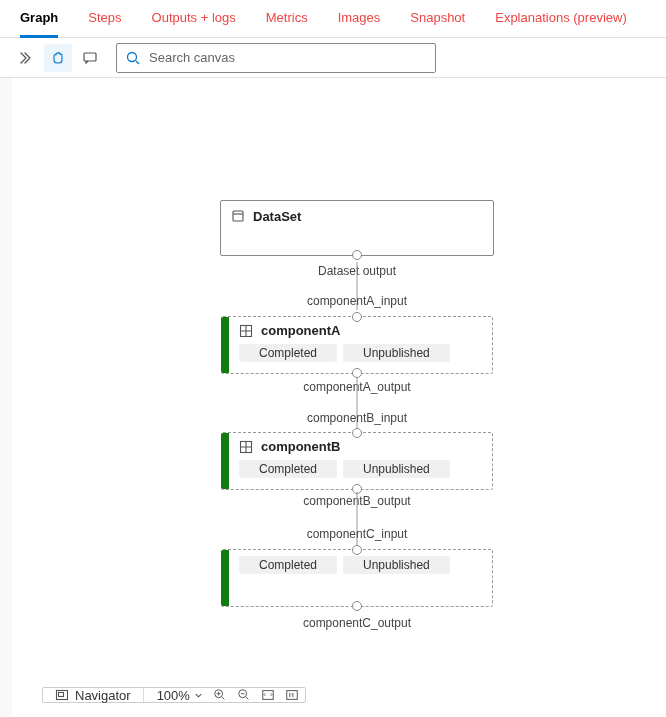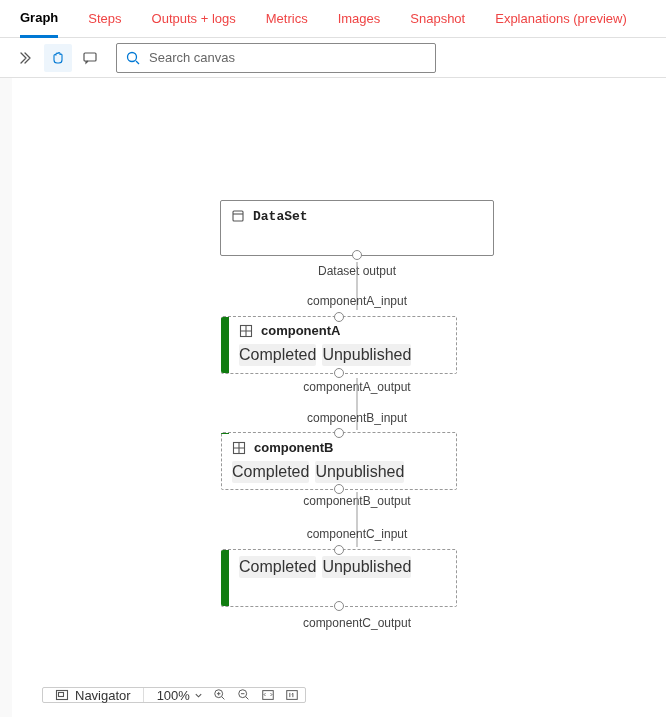--- a/index.html
+++ b/index.html
@@ -1,39 +1,39 @@
 <!DOCTYPE html>
 <html><head>
   <meta charset="utf-8">
   <style>
     * { box-sizing: border-box; margin: 0; padding: 0; font-family: "Segoe UI", -apple-system, sans-serif; }
     body { width: 666px; height: 717px; background: #f5f5f5; position: relative; overflow: hidden; }
     .whitebg { background: #fff; }
-    .tabs { display: flex; align-items: center; height: 38px; padding-left: 20px; gap: 30px; border-bottom: 1px solid #e0e0e0; background: #fff; }
+    .tabs { display: flex; height: 38px; padding-left: 20px; gap: 30px; border-bottom: 1px solid #e0e0e0; background: #fff; }
     .tab { font-size: 13px; color: #ef4444; cursor: pointer; padding-bottom: 10px; padding-top: 10px; }
     .tab.active { font-weight: 600; color: #000; border-bottom: 3px solid #0078d4; margin-bottom: -1px; }
     .toolbar { display: flex; align-items: center; height: 40px; padding-left: 12px; gap: 4px; background: #fff; border-bottom: 1px solid #e0e0e0; }
     .tb-btn { width: 28px; height: 28px; display: flex; align-items: center; justify-content: center; cursor: pointer; color: #555; }
     .tb-btn.active { background: #edf5fc; border-radius: 2px; }
     .search { margin-left: 8px; display: flex; align-items: center; width: 320px; height: 30px; border: 1px solid #888; border-radius: 2px; padding: 0 8px; }
     .search svg { flex-shrink: 0; }
     .search input { border: none; outline: none; font-size: 13px; margin-left: 8px; width: 100%; color: #333; }
     .search input::placeholder { color: #666; }
     .canvas { position: absolute; top: 78px; left: 0; right: 0; bottom: 0; background: #f9f9f9; }
     .canvas-inner { position: absolute; left: 12px; top: 0; right: 0; bottom: 0; background: #fff; }
     .node { position: absolute; background: #fff; border-radius: 2px; font-size: 13px; }
     .node.dataset { border: 1px solid #888; width: 274px; height: 56px; padding: 8px 10px; display: flex; align-items: flex-start; gap: 8px; }
-    .node.dataset .lbl { font-weight: 600; color: #222; font-family: Liberation Mono, monospace; }
-    .node.component { border: 1px dashed #999; width: 236px; height: 58px; display: flex; }
+    .node.dataset .lbl { font-weight: 600; color: #222; }
+    .node.component { border: 1px dashed #999; width: 272px; height: 58px; display: flex; }
     .greenbar { width: 8px; background: #107c10; height: 100%; border-radius: 2px 0 0 2px; margin-left: -1px; }
     .cbody { padding: 6px 10px; flex: 1; }
     .ctitle { display: flex; align-items: center; gap: 8px; margin-bottom: 6px; }
     .ctitle .lbl { font-weight: 600; color: #222; font-size: 13px; }
     .cstatus { display: flex; gap: 6px; }
-    .badge { font-size: 16px; background: #f0f0f0; color: #333; padding: 2px 0; border-radius: 2px; }
+    .badge { font-size: 12px; background: #f0f0f0; color: #333; padding: 2px 20px; border-radius: 2px; }
     .port { position: absolute; width: 10px; height: 10px; border: 1px solid #888; background: #fff; border-radius: 50%; left: 50%; transform: translateX(-50%); }
     .port.bottom { bottom: -5px; }
     .port.top { top: -5px; }
     .conn-label { position: absolute; font-size: 12px; color: #444; text-align: center; width: 200px; left: 50%; transform: translateX(-50%); }
     .vline { position: absolute; width: 1px; background: #999; left: 50%; transform: translateX(-50%); }
     .footer { position: absolute; left: 30px; bottom: 14px; height: 16px; display: flex; align-items: center; border: 1px solid #ccc; background: #fff; border-radius: 2px; }
     .footer-btn { display: flex; align-items: center; height: 100%; padding: 0 12px; font-size: 13px; color: #333; cursor: pointer; gap: 6px; }
     .sep { width: 1px; height: 100%; background: #ddd; }
     .zoom-section { display: flex; align-items: center; padding: 0 6px; gap: 10px; margin-left: 7px; }
     .zoom-val { font-size: 13px; color: #333; display: flex; align-items: center; gap: 4px; }
@@ -116,21 +116,21 @@
           <span class="badge">Completed</span>
           <span class="badge">Unpublished</span>
         </div>
       </div>
       <div class="port bottom"></div>
     </div>
     <div class="conn-label" style="left:345px; top:302px;">componentA_output</div>
     <div class="vline" style="left:345px; top:300px; height:52px;"></div>
     <div class="conn-label" style="left:345px; top:333px;">componentB_input</div>
 
-    <div class="node component" style="left:209px; top:354px;flex-direction:column;">
+    <div class="node component" style="left:209px; top:354px;">
       <div class="port top"></div>
       <div class="greenbar"></div>
       <div class="cbody">
         <div class="ctitle">
           <span class="ico">
             <svg width="14" height="14" viewBox="0 0 14 14" stroke="#555" stroke-width="1.1" fill="none">
                 <rect x="1.5" y="1.5" width="11" height="11"></rect>
                 <path d="M1.5 7h11M7 1.5v11"></path>
               </svg>
           </span>

